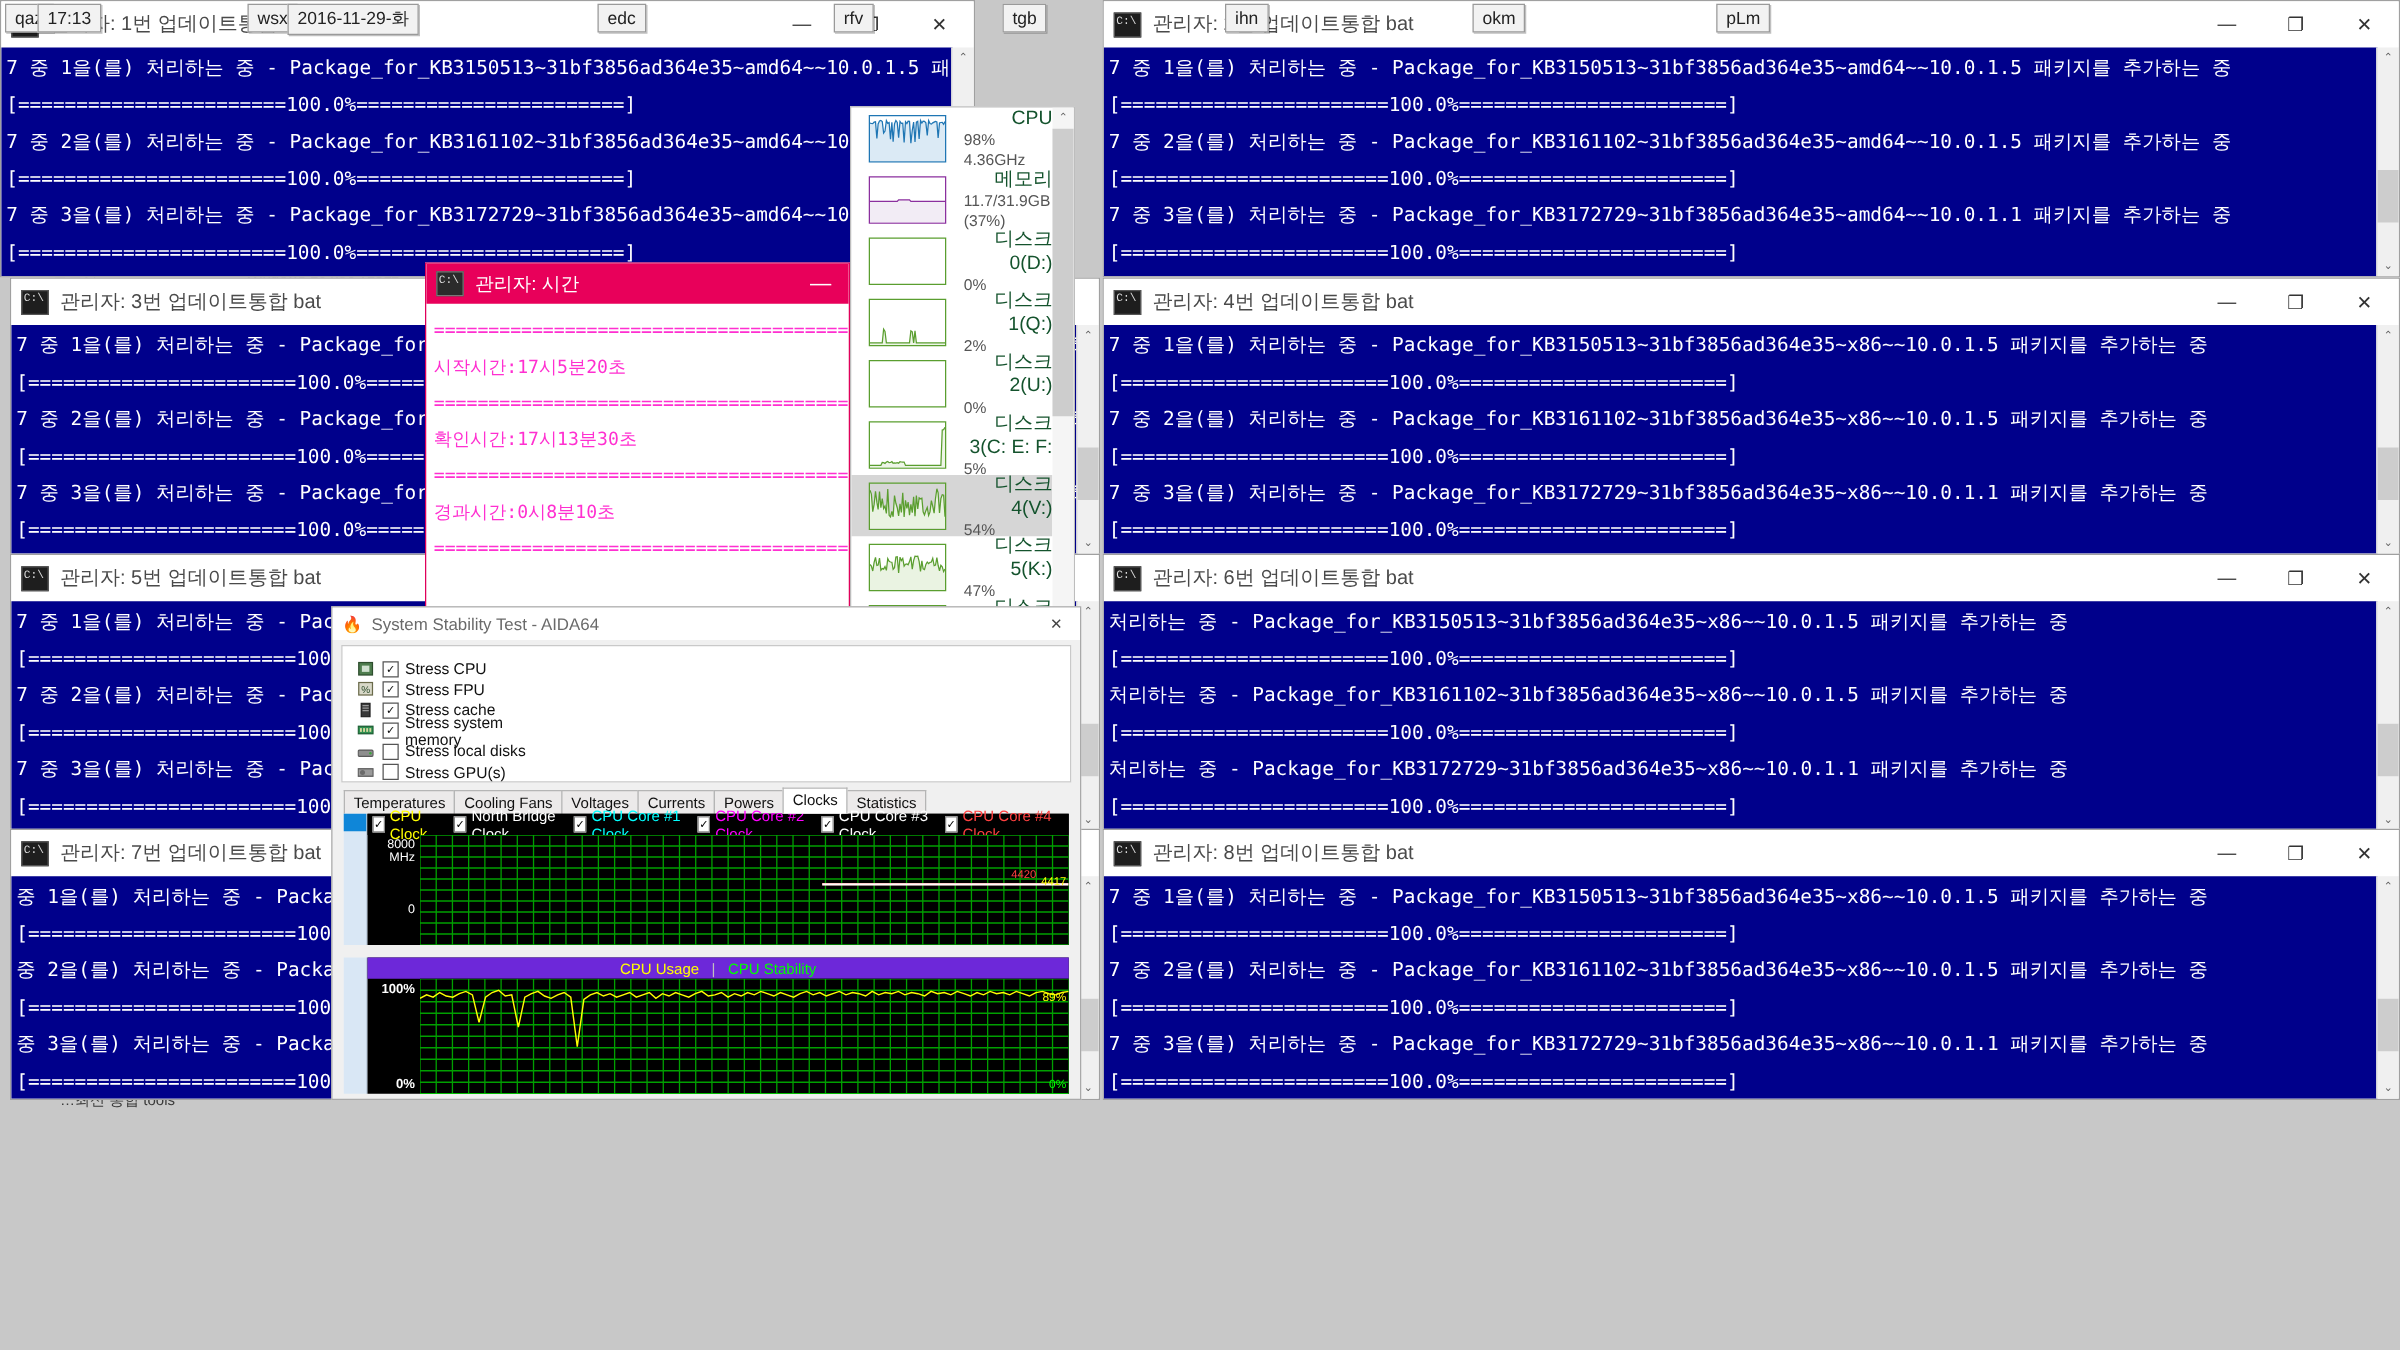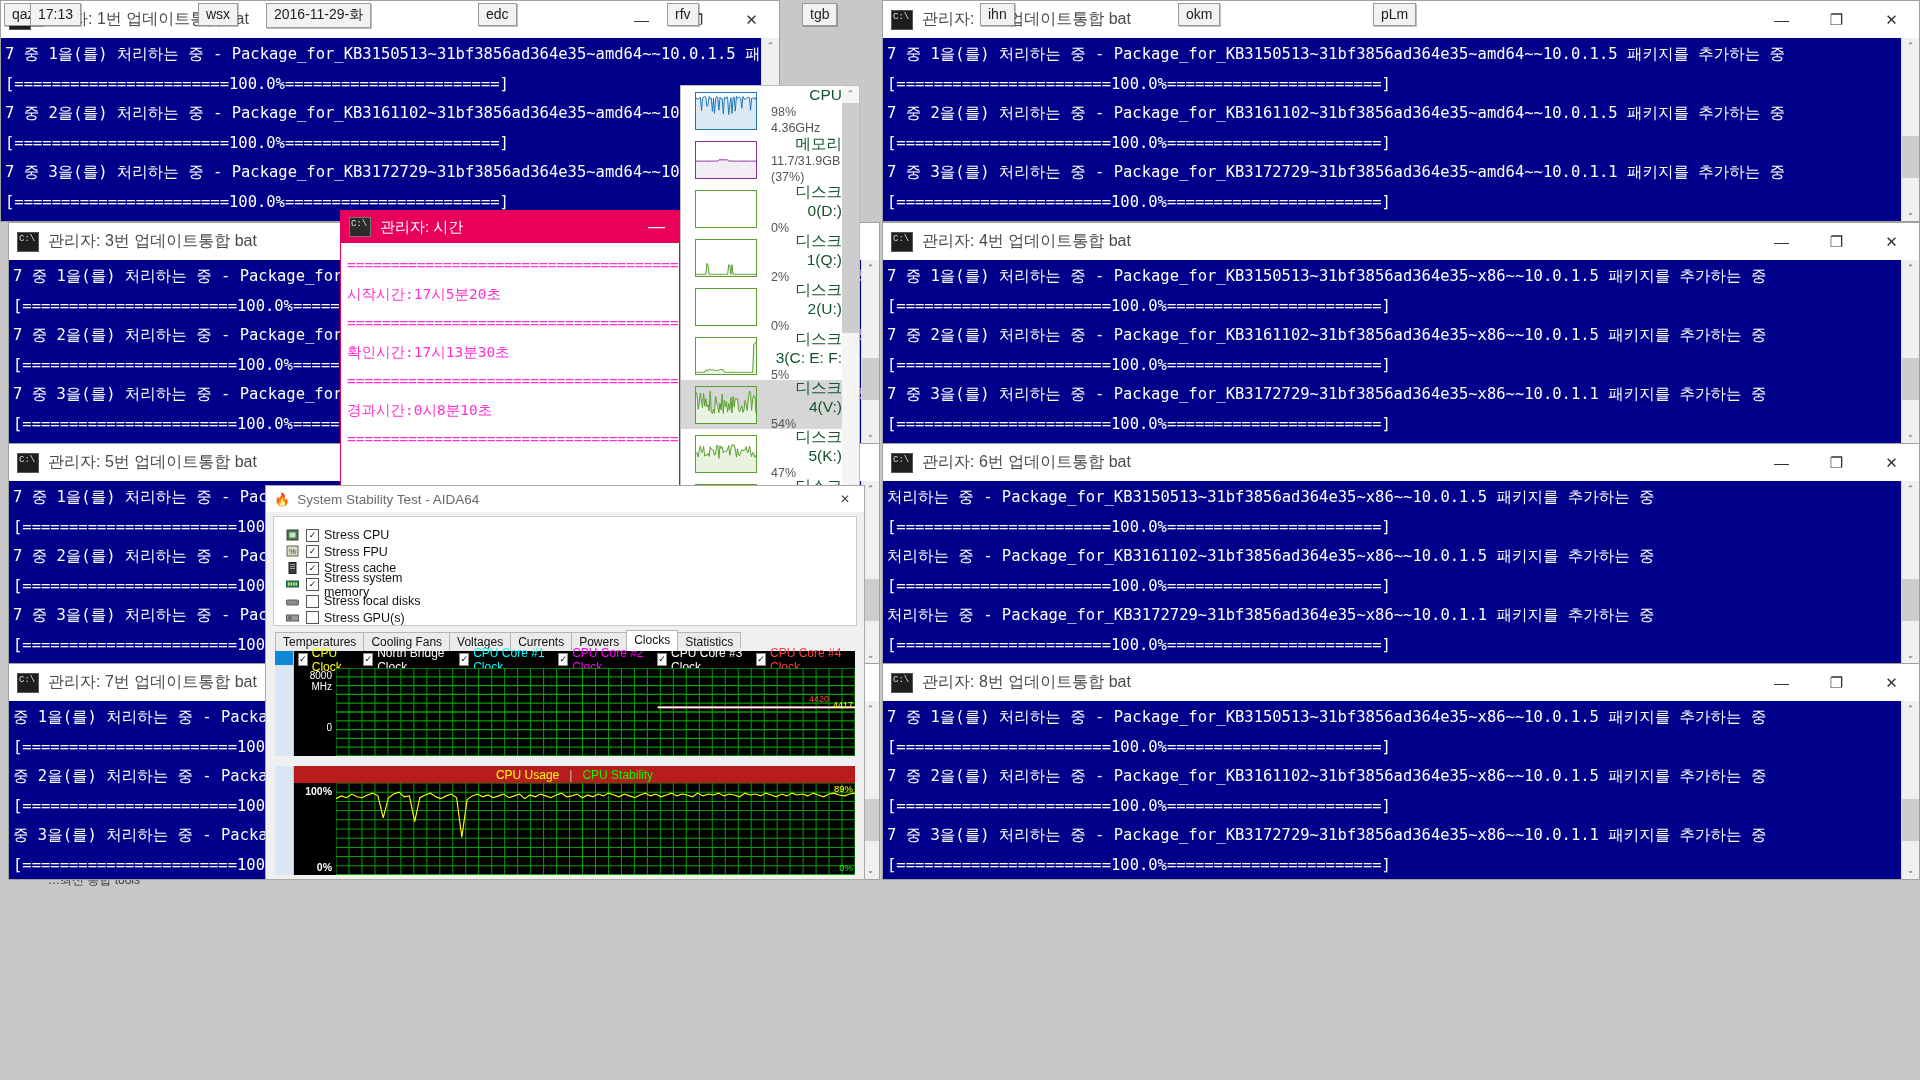--- a/index.html
+++ b/index.html
@@ -510,21 +510,21 @@
             <div style="position: absolute; font-size: 9px; color: rgb(255, 64, 64); right: 26px; top: 26px;">4420</div>
             <div style="position: absolute; font-size: 9px; color: rgb(255, 255, 0); right: 2px; top: 32px;">4417</div>
           </div>
       </div>
     </div>
   </div>
 
   <div style="position:absolute;left:9px;top:280px;right:9px;bottom:4px;display:flex;">
     <div style="width:18px;background:#d9e7f5;border-right:1px solid #b9c9d9;"></div>
     <div style="flex:1;display:flex;flex-direction:column;background:#000;">
-      <div id="usage-title" style="height:17px;background:#b91c1c;display:flex;align-items:center;justify-content:center;font-size:12px;">
+      <div id="usage-title" style="height:17px;background:#6d28d9;display:flex;align-items:center;justify-content:center;font-size:12px;">
           <span style="color: rgb(255, 255, 0); margin: 0px 5px;">CPU Usage</span>
           <span style="color: rgb(192, 192, 192); margin: 0px 5px;">|</span>
           <span style="color: rgb(0, 255, 0); margin: 0px 5px;">CPU Stability</span>
         </div>
       <div style="flex:1;display:flex;">
         <div style="width:42px;color:#fff;font-size:10.5px;text-align:right;padding-right:4px;box-sizing:border-box;position:relative;font-weight:bold;">
           <div style="position:absolute;top:2px;right:4px;">100%</div>
           <div style="position:absolute;bottom:2px;right:4px;">0%</div>
         </div>
         <div class="grid" id="usage-grid" style="flex:1;position:relative;">
@@ -579,32 +579,32 @@
               <line x1="0" y1="54" x2="500" y2="54" stroke="#00a000" stroke-width="1"></line>
               <line x1="0" y1="62.99999999999999" x2="500" y2="62.99999999999999" stroke="#00a000" stroke-width="1"></line>
               <line x1="0" y1="72" x2="500" y2="72" stroke="#00a000" stroke-width="1"></line>
               <line x1="0" y1="81" x2="500" y2="81" stroke="#00a000" stroke-width="1"></line>
               <line x1="0" y1="90" x2="500" y2="90" stroke="#00a000" stroke-width="1"></line>
             </svg>
             <svg width="100%" height="100%" viewBox="0 0 500 90" preserveAspectRatio="none" style="position:absolute;inset:0;">
               <path d="M0.0,15.3 L5.1,12.6 L10.1,14.4 L15.2,10.8 L20.2,13.5 L25.3,14.4 L30.3,11.7 L35.4,9.9 L40.4,12.6 L45.5,34.2 L50.5,14.4 L55.6,10.8 L60.6,9.0 L65.7,13.5 L70.7,12.6 L75.8,37.8 L80.8,14.4 L85.9,11.7 L90.9,9.9 L96.0,13.5 L101.0,15.3 L106.1,12.6 L111.1,10.8 L116.2,14.4 L121.2,53.1 L126.3,16.2 L131.3,12.6 L136.4,10.8 L141.4,13.5 L146.5,11.7 L151.5,14.4 L156.6,12.6 L161.6,10.8 L166.7,14.4 L171.7,12.6 L176.8,10.8 L181.8,15.3 L186.9,11.7 L191.9,13.5 L197.0,10.8 L202.0,12.6 L207.1,14.4 L212.1,11.7 L217.2,9.9 L222.2,13.5 L227.3,12.6 L232.3,10.8 L237.4,14.4 L242.4,11.7 L247.5,13.5 L252.5,10.8 L257.6,12.6 L262.6,9.9 L267.7,11.7 L272.7,13.5 L277.8,10.8 L282.8,12.6 L287.9,14.4 L292.9,11.7 L298.0,9.9 L303.0,12.6 L308.1,10.8 L313.1,13.5 L318.2,11.7 L323.2,9.9 L328.3,12.6 L333.3,10.8 L338.4,11.7 L343.4,13.5 L348.5,9.9 L353.5,12.6 L358.6,10.8 L363.6,11.7 L368.7,9.9 L373.7,12.6 L378.8,10.8 L383.8,11.7 L388.9,13.5 L393.9,9.9 L399.0,11.7 L404.0,10.8 L409.1,12.6 L414.1,9.9 L419.2,11.7 L424.2,13.5 L429.3,10.8 L434.3,12.6 L439.4,9.9 L444.4,11.7 L449.5,10.8 L454.5,12.6 L459.6,9.9 L464.6,11.7 L469.7,13.5 L474.7,10.8 L479.8,9.9 L484.8,11.7 L489.9,12.6 L494.9,10.8 L500.0,9.9 " fill="none" stroke="#ffff00" stroke-width="1.1"></path>
               <path d="M0.0,90.0 L5.1,90.0 L10.1,90.0 L15.2,90.0 L20.2,90.0 L25.3,90.0 L30.3,90.0 L35.4,90.0 L40.4,90.0 L45.5,90.0 L50.5,90.0 L55.6,90.0 L60.6,90.0 L65.7,90.0 L70.7,90.0 L75.8,90.0 L80.8,90.0 L85.9,90.0 L90.9,90.0 L96.0,90.0 L101.0,90.0 L106.1,90.0 L111.1,90.0 L116.2,90.0 L121.2,90.0 L126.3,90.0 L131.3,90.0 L136.4,90.0 L141.4,90.0 L146.5,90.0 L151.5,90.0 L156.6,90.0 L161.6,90.0 L166.7,90.0 L171.7,90.0 L176.8,90.0 L181.8,90.0 L186.9,90.0 L191.9,90.0 L197.0,90.0 L202.0,90.0 L207.1,90.0 L212.1,90.0 L217.2,90.0 L222.2,90.0 L227.3,90.0 L232.3,90.0 L237.4,90.0 L242.4,90.0 L247.5,90.0 L252.5,90.0 L257.6,90.0 L262.6,90.0 L267.7,90.0 L272.7,90.0 L277.8,90.0 L282.8,90.0 L287.9,90.0 L292.9,90.0 L298.0,90.0 L303.0,90.0 L308.1,90.0 L313.1,90.0 L318.2,90.0 L323.2,90.0 L328.3,90.0 L333.3,90.0 L338.4,90.0 L343.4,90.0 L348.5,90.0 L353.5,90.0 L358.6,90.0 L363.6,90.0 L368.7,90.0 L373.7,90.0 L378.8,90.0 L383.8,90.0 L388.9,90.0 L393.9,90.0 L399.0,90.0 L404.0,90.0 L409.1,90.0 L414.1,90.0 L419.2,90.0 L424.2,90.0 L429.3,90.0 L434.3,90.0 L439.4,90.0 L444.4,90.0 L449.5,90.0 L454.5,90.0 L459.6,90.0 L464.6,90.0 L469.7,90.0 L474.7,90.0 L479.8,90.0 L484.8,90.0 L489.9,90.0 L494.9,90.0 L500.0,90.0 " fill="none" stroke="#00ff00" stroke-width="1.1"></path>
             </svg>
-            <div style="position: absolute; font-size: 9.5px; color: rgb(255, 255, 0); right: 2px; top: 0;">89%</div>
+            <div style="position: absolute; font-size: 9.5px; color: rgb(255, 255, 0); right: 2px; top: 10px;">89%</div>
             <div style="position: absolute; font-size: 9.5px; color: rgb(0, 255, 0); right: 2px; bottom: 2px;">0%</div>
           </div>
       </div>
     </div>
   </div>
 </div>
 
 <div id="keycaps">
     <div class="keycap" style="left: 4px; top: 3px;">qaz</div>
     <div class="keycap" style="left: 30px; top: 3px;">17:13</div>
     <div class="keycap" style="left: 198px; top: 3px;">wsx</div>
-    <div class="keycap" style="left: 230px; top: 3px; margin-left: 36px;">2016-11-29-화</div>
+    <div class="keycap" style="left: 230px; top: 3px;">2016-11-29-화</div>
     <div class="keycap" style="left: 478px; top: 3px;">edc</div>
     <div class="keycap" style="left: 667px; top: 3px;">rfv</div>
     <div class="keycap" style="left: 802px; top: 3px;">tgb</div>
     <div class="keycap" style="left: 980px; top: 3px;">ihn</div>
     <div class="keycap" style="left: 1178px; top: 3px;">okm</div>
     <div class="keycap" style="left: 1373px; top: 3px;">pLm</div>
   </div>
 
 </body></html>

